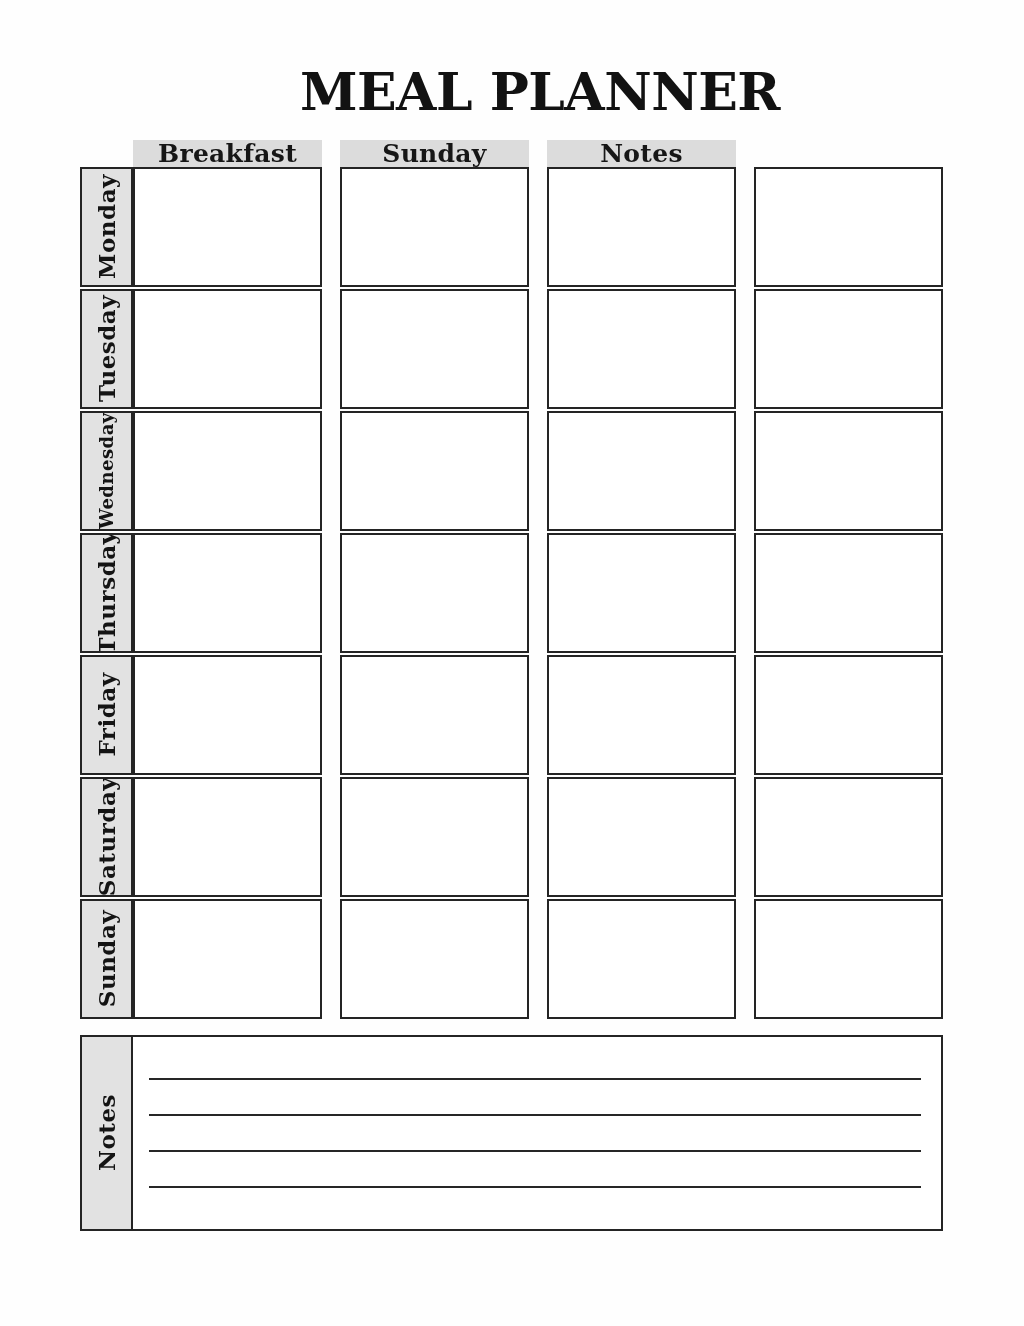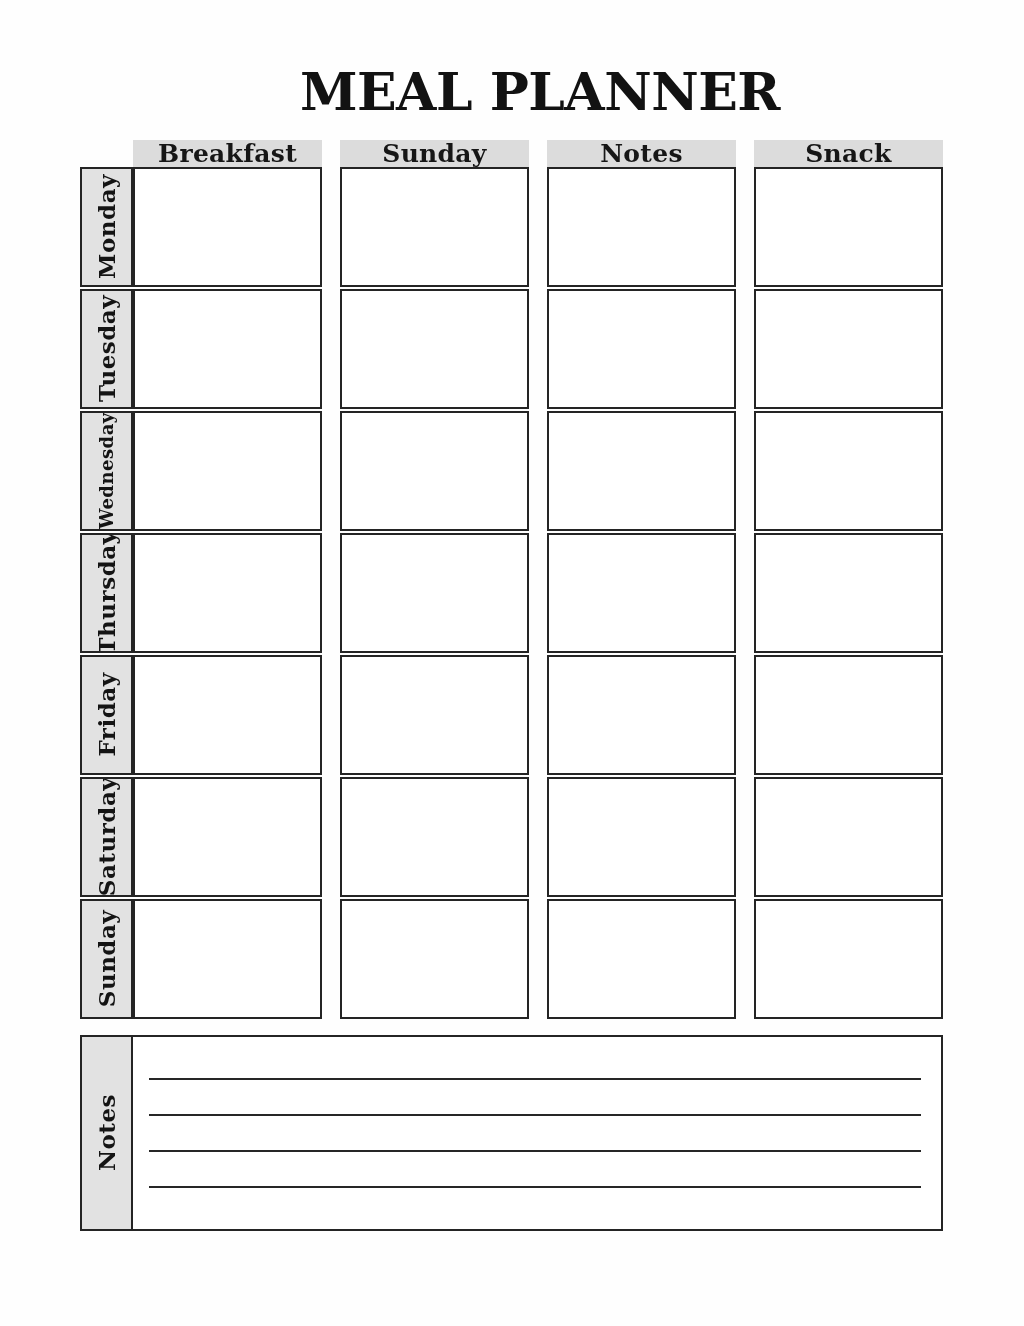--- a/index.html
+++ b/index.html
@@ -94,21 +94,20 @@
 <div>
 
   <h1 class="title">MEAL PLANNER</h1>
 
   <div class="planner">
 
     <div class="header-row">
       <div class="col-header">Breakfast</div>
       <div class="col-header">Sunday</div>
       <div class="col-header">Notes</div>
-      <div class="col-header">Snack</div>
     </div>
 
     <div class="day-row">
       <div class="day-label">
         <span class="day-text">Monday</span>
       </div>
       <div class="cell"></div>
       <div class="cell"></div>
       <div class="cell"></div>
       <div class="cell"></div>

